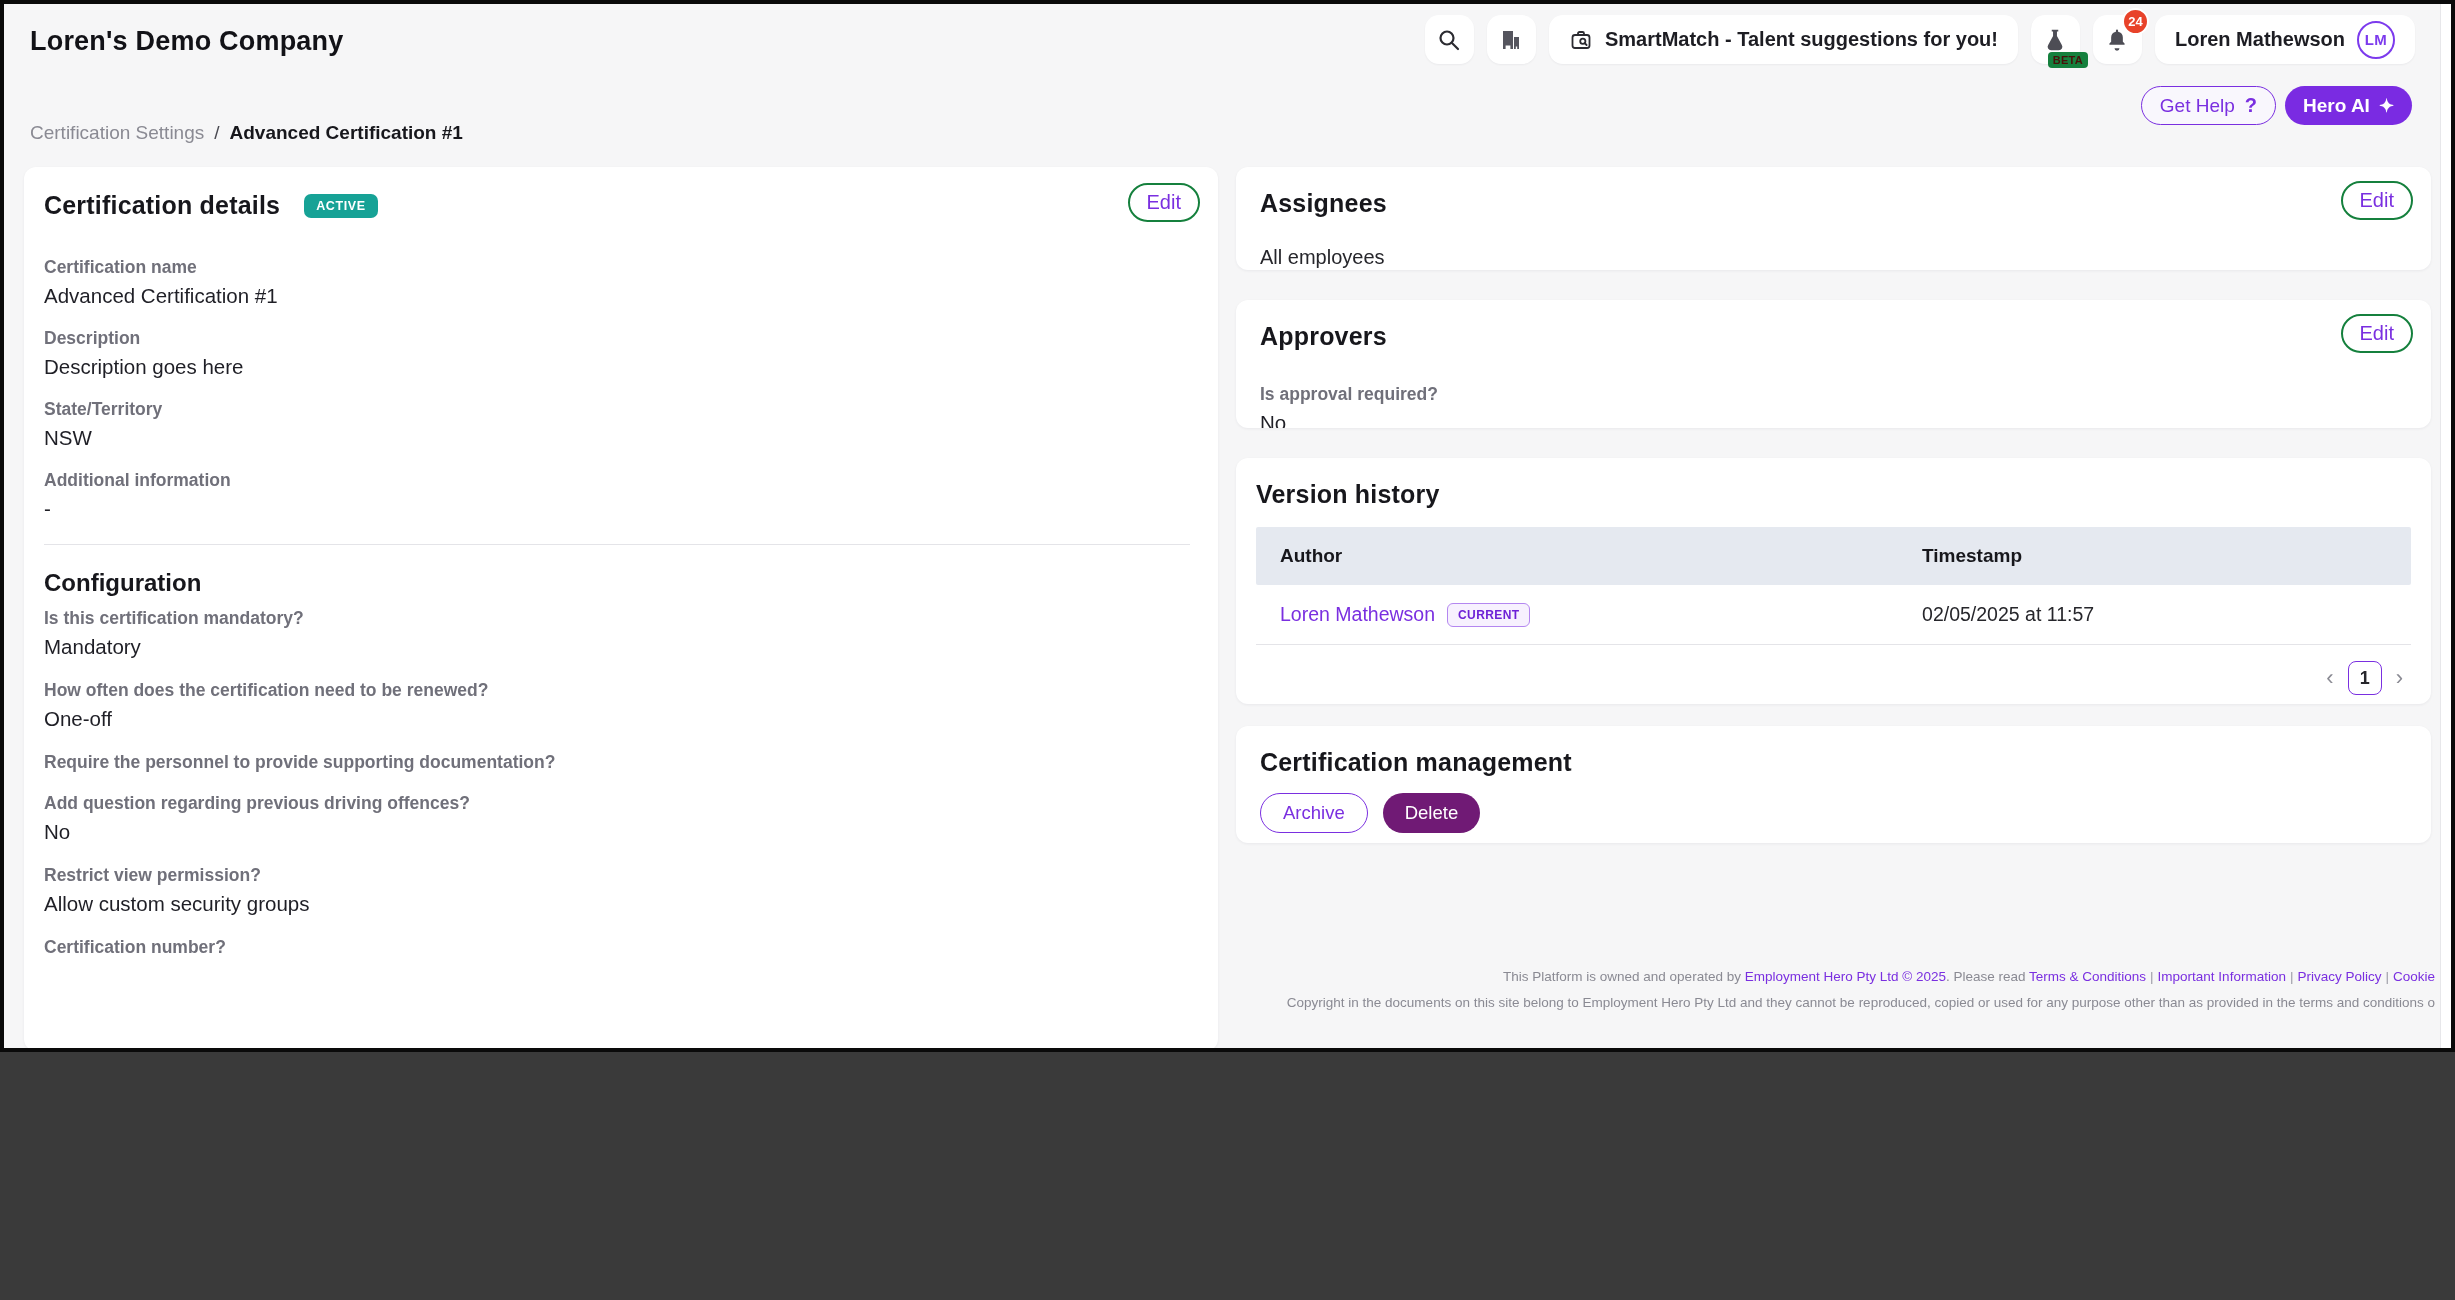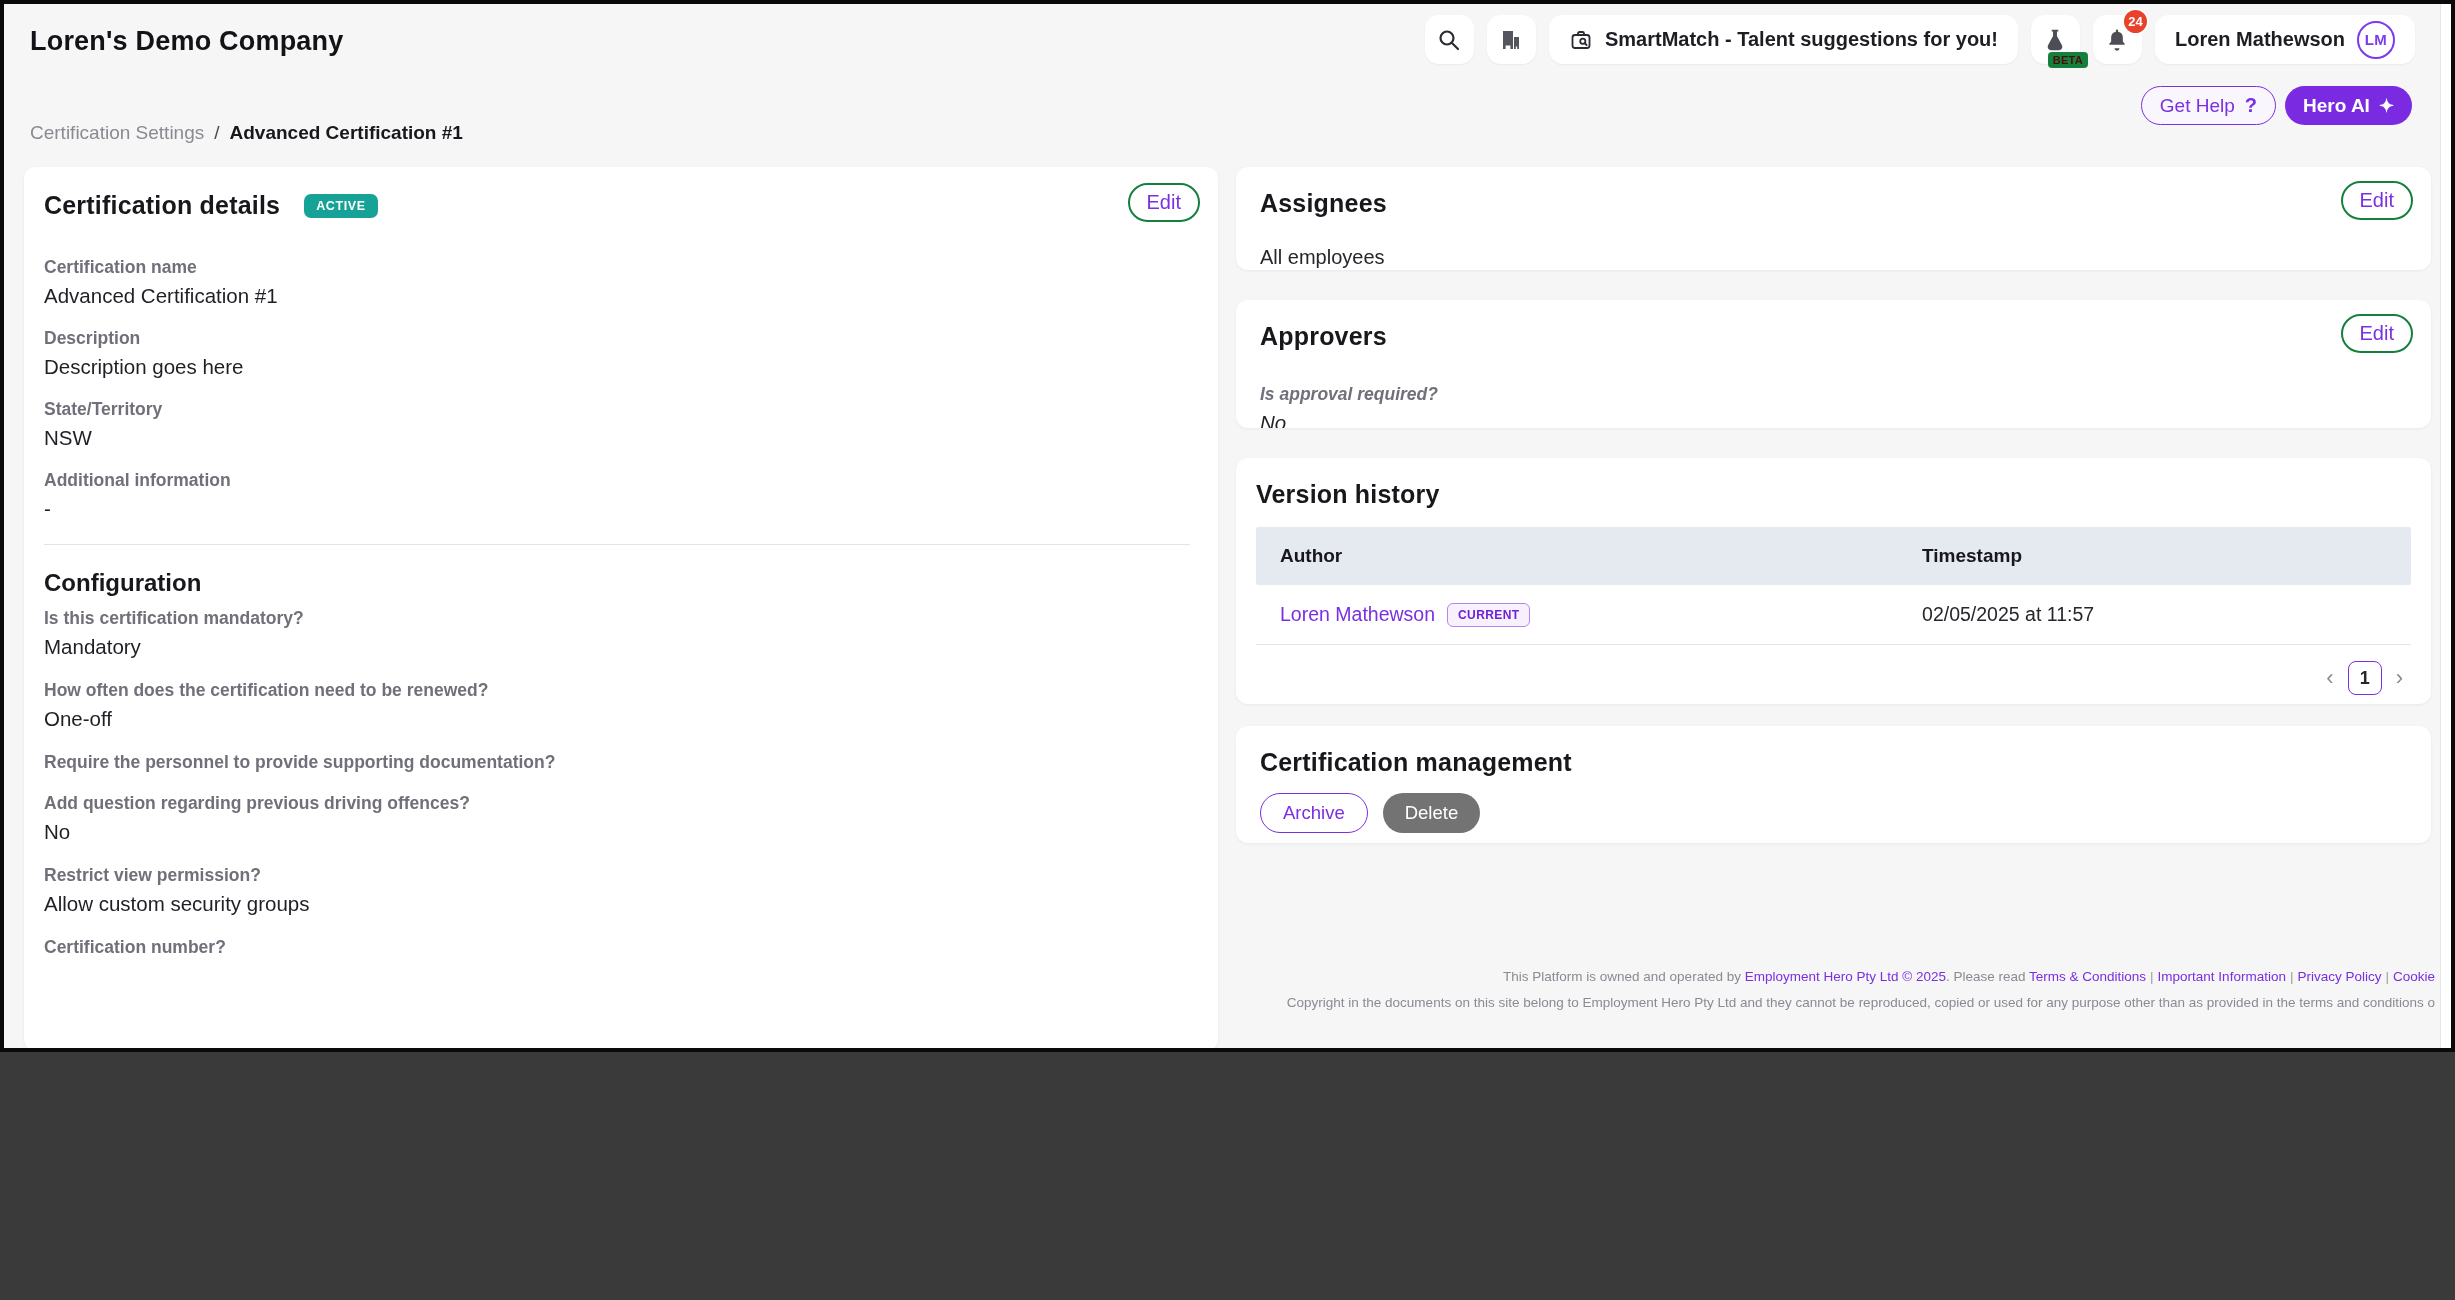--- a/index.html
+++ b/index.html
@@ -83,21 +83,21 @@
   .fvalue { font-size: 20.5px; color: #1f1f26; line-height: 26px; }
   .details-card { left: 20px; top: 163px; width: 1194px; height: 884px; padding: 24px 24px 24px 20px; }
   .details-card .card-head { margin-bottom: 22px; }
   .details-card hr { border: none; border-top: 1px solid #e4e4e8; margin: 22px 4px 24px 0; }
   .config-title { font-size: 24px; font-weight: 700; color: #17171c; margin-bottom: 10px; }
   .config .field { margin-bottom: 19px; }
   
   .assignees-card { left: 1232px; top: 163px; width: 1195px; height: 103px; padding: 22px 24px; }
   .assignees-value { font-size: 20px; color: #26262b; margin-top: 14px; }
   .approvers-card { left: 1232px; top: 296px; width: 1195px; height: 128px; padding: 22px 24px; }
-  .approvers-card .field { margin-top: 18px; margin-bottom: 12px; font-style: italic; }
+  .approvers-card .field { margin-top: 18px; margin-bottom: 12px; }
   .version-card { left: 1232px; top: 454px; width: 1195px; height: 246px; padding: 22px 20px; }
   .vh-table { margin-top: 18px; }
   .vh-head {
     display: grid; grid-template-columns: 58% 42%; background: #e5e9f0; border-radius: 2px;
     height: 58px; align-items: center; padding: 0 24px; font-size: 19px; font-weight: 700; color: #17171c;
   }
   .vh-row {
     display: grid; grid-template-columns: 58% 42%; align-items: center;
     height: 60px; padding: 0 24px; border-bottom: 1px solid #e4e4e8; font-size: 19.5px; color: #26262b;
   }
@@ -114,21 +114,21 @@
     color: #26262b; font-size: 18px; font-weight: 700; display: flex; align-items: center; justify-content: center; cursor: pointer;
     font-family: inherit;
   }
   .mgmt-card { left: 1232px; top: 722px; width: 1195px; height: 117px; padding: 22px 24px; }
   .mgmt-buttons { display: flex; gap: 15px; margin-top: 16px; }
   .archive-btn {
     height: 40px; padding: 0 22px; border-radius: 20px; background: #fff; border: 1.5px solid #7a2fe0;
     color: #7a2fe0; font-size: 18.5px; font-family: inherit; cursor: pointer;
   }
   .delete-btn {
-    height: 40px; padding: 0 22px; border-radius: 20px; background: #737373; border: none;
+    height: 40px; padding: 0 22px; border-radius: 20px; background: #701a75; border: none;
     color: #fff; font-size: 18.5px; font-family: inherit; cursor: pointer;
   }
   
   .footer { position: absolute; right: 16px; bottom: 32px; text-align: right; font-size: 13.5px; color: #8a8a93; line-height: 26px; white-space: nowrap; }
   .footer a { color: #7a2fe0; text-decoration: none; cursor: pointer; }
   .footer .fsep { color: #9a9aa5; padding: 0 4px; }
   
   .chat-btn {
     position: absolute; left: 2369px; top: 1211px; width: 64px; height: 64px; border-radius: 50%;
     background: #7c3be8; border: none; cursor: pointer; display: flex; align-items: center; justify-content: center;

